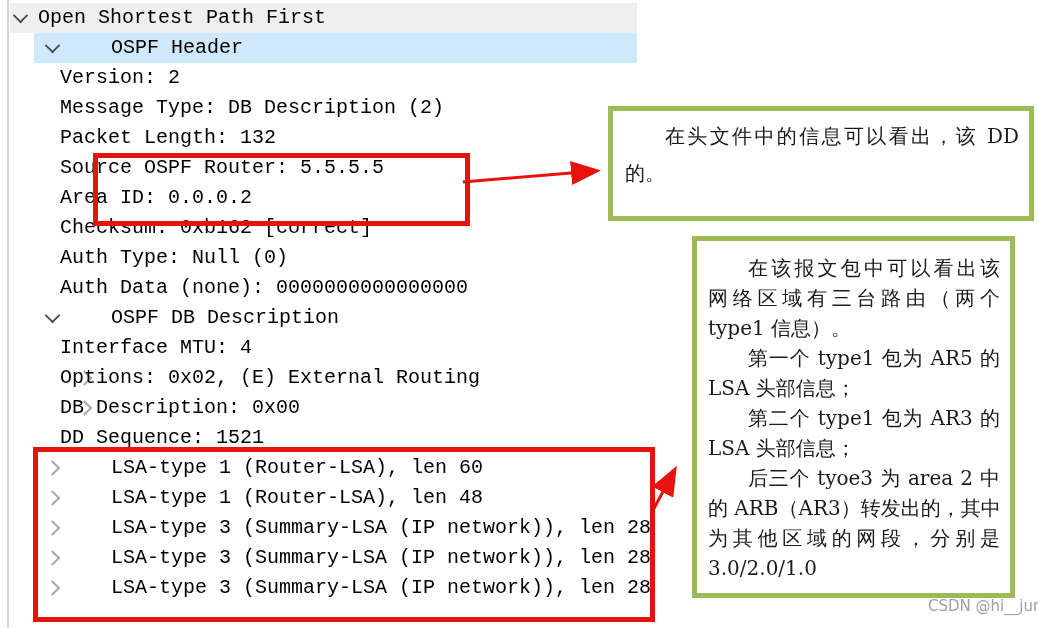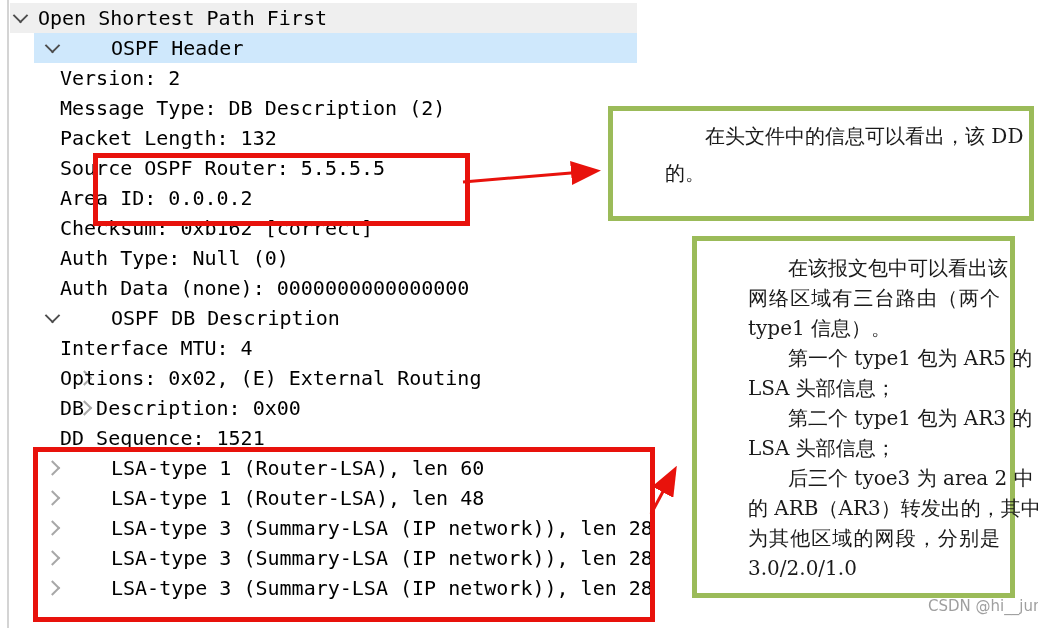--- a/index.html
+++ b/index.html
@@ -10,21 +10,21 @@
     overflow:hidden;
     font-family:"DejaVu Sans Mono","Liberation Mono",monospace;
   }
   .pane-border{
     position:absolute;left:7px;top:0;width:2px;height:628px;
     background:#d4d4d4;
   }
   .tree{position:absolute;top:3px;left:0;width:1038px;}
   .row{
     position:relative;height:30px;line-height:30px;
-    font-size:20px;color:#000;white-space:nowrap;
+    font-size:20px;color:#000;white-space:nowrap;font-family:Liberation Mono, monospace;
   }
   .row-text{position:relative;z-index:2;}
   .lvl1{padding-left:38px;}
   .lvl2{padding-left:111px;}
   .lvl3{padding-left:60px;}
   .rowbg{position:absolute;top:0;height:30px;z-index:0;}
   .rowbg.gray{left:10px;width:627px;background:#efefef;}
   .rowbg.blue{left:34px;width:603px;background:#cfe8fc;}
   .chev{
     position:absolute;top:50%;width:9px;height:9px;z-index:2;
@@ -43,21 +43,21 @@
   .redbox1{left:93px;top:153px;width:367px;height:63px;}
   .redbox2{left:33px;top:447px;width:612px;height:165px;}
 
   .overlay{position:absolute;left:0;top:0;z-index:4;pointer-events:none;}
 
   .greenbox{
     position:absolute;border:5px solid #9bbb59;background:#ffffff;z-index:2;
     font-family:"DejaVu Serif","Liberation Serif",serif;
     color:#1a1a1a;box-sizing:border-box;
   }
-  .greenbox .line{white-space:nowrap;margin-left:40px;}
+  .greenbox .line{white-space:nowrap;}
   .greenbox .ind{text-indent:2em;}
   .greenbox .j{text-align:justify;text-align-last:justify;}
   .box1{
     left:608px;top:106px;width:426px;height:115px;
     padding:7px 10px 0 12px;font-size:20px;line-height:37px;
   }
   .box2{
     left:692px;top:236px;width:323px;height:362px;
     padding:12px 10px 0 11px;font-size:20px;line-height:30px;
   }

